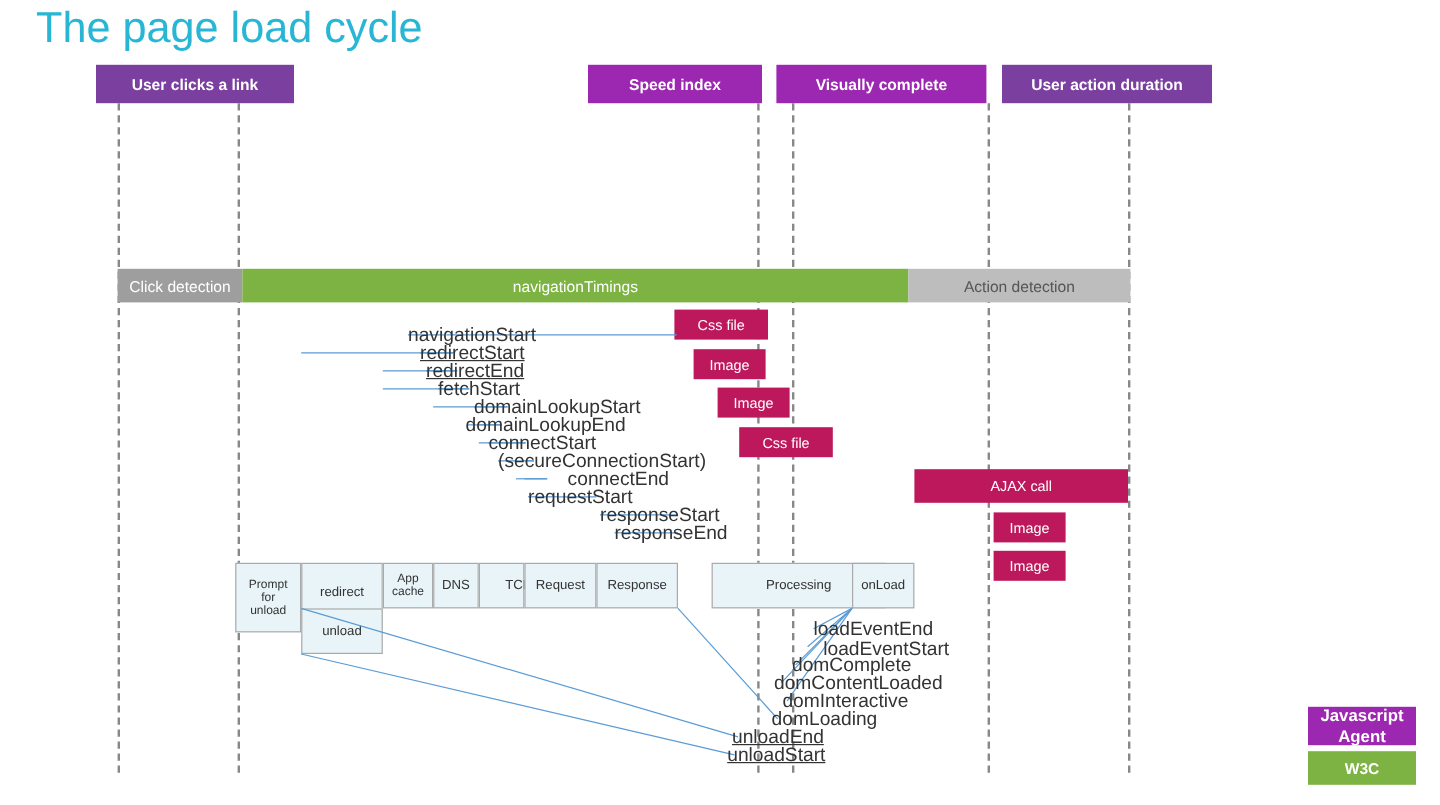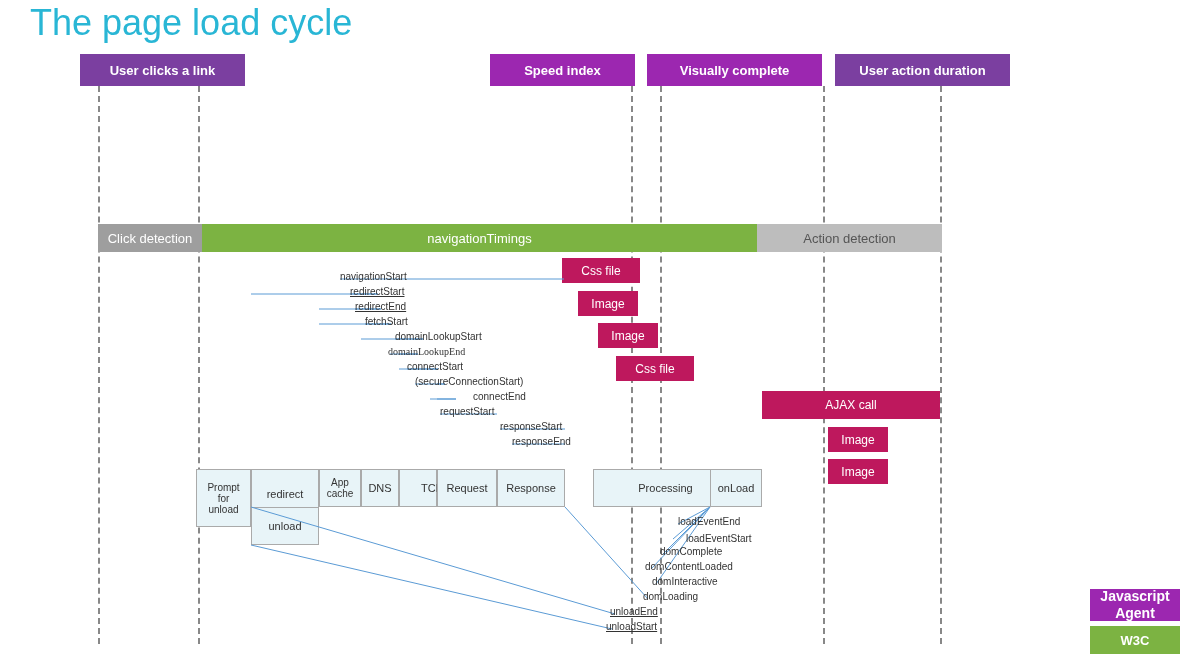--- a/index.html
+++ b/index.html
@@ -84,21 +84,21 @@
       font-size: 12px;
       display: flex;
       align-items: center;
       justify-content: center;
       font-weight: 500;
     }
 
     
     .label-text {
       position: absolute;
-      font-size: 10px;
+      font-size: 16px;
       color: #333;
       white-space: nowrap;
     }
     .label-underline {
       text-decoration: underline;
     }
 
     
     .svg-overlay {
       position: absolute;
@@ -249,21 +249,21 @@
       <line x1="528" y1="375" x2="500" y2="375"></line>
       <line x1="538" y1="390" x2="512" y2="390"></line>
     </g>
   </svg>
 
   <span class="label-text" style="left:340px; top:217px;">navigationStart</span>
   <span class="label-text label-underline" style="left:350px; top:232px;">redirectStart</span>
   <span class="label-text label-underline" style="left:355px; top:247px;">redirectEnd</span>
   <span class="label-text" style="left:365px; top:262px;">fetchStart</span>
   <span class="label-text" style="left:395px; top:277px;">domainLookupStart</span>
-  <span class="label-text" style="left:388px; top:292px;font-family:Liberation Serif, serif;">domainLookupEnd</span>
+  <span class="label-text" style="left:388px; top:292px;">domainLookupEnd</span>
   <span class="label-text" style="left:407px; top:307px;">connectStart</span>
   <span class="label-text" style="left:415px; top:322px;">(secureConnectionStart)</span>
   <span class="label-text" style="left:430px; top:337px;margin-left:43px;">connectEnd</span>
   <span class="label-text" style="left:440px; top:352px;">requestStart</span>
   <span class="label-text" style="left:500px; top:367px;">responseStart</span>
   <span class="label-text" style="left:512px; top:382px;">responseEnd</span>
 
   <span class="label-text" style="left:678px; top:462px;">loadEventEnd</span>
   <span class="label-text" style="left:673px; top:479px;margin-left:13px;">loadEventStart</span>
   <span class="label-text" style="left:660px; top:492px;">domComplete</span>

